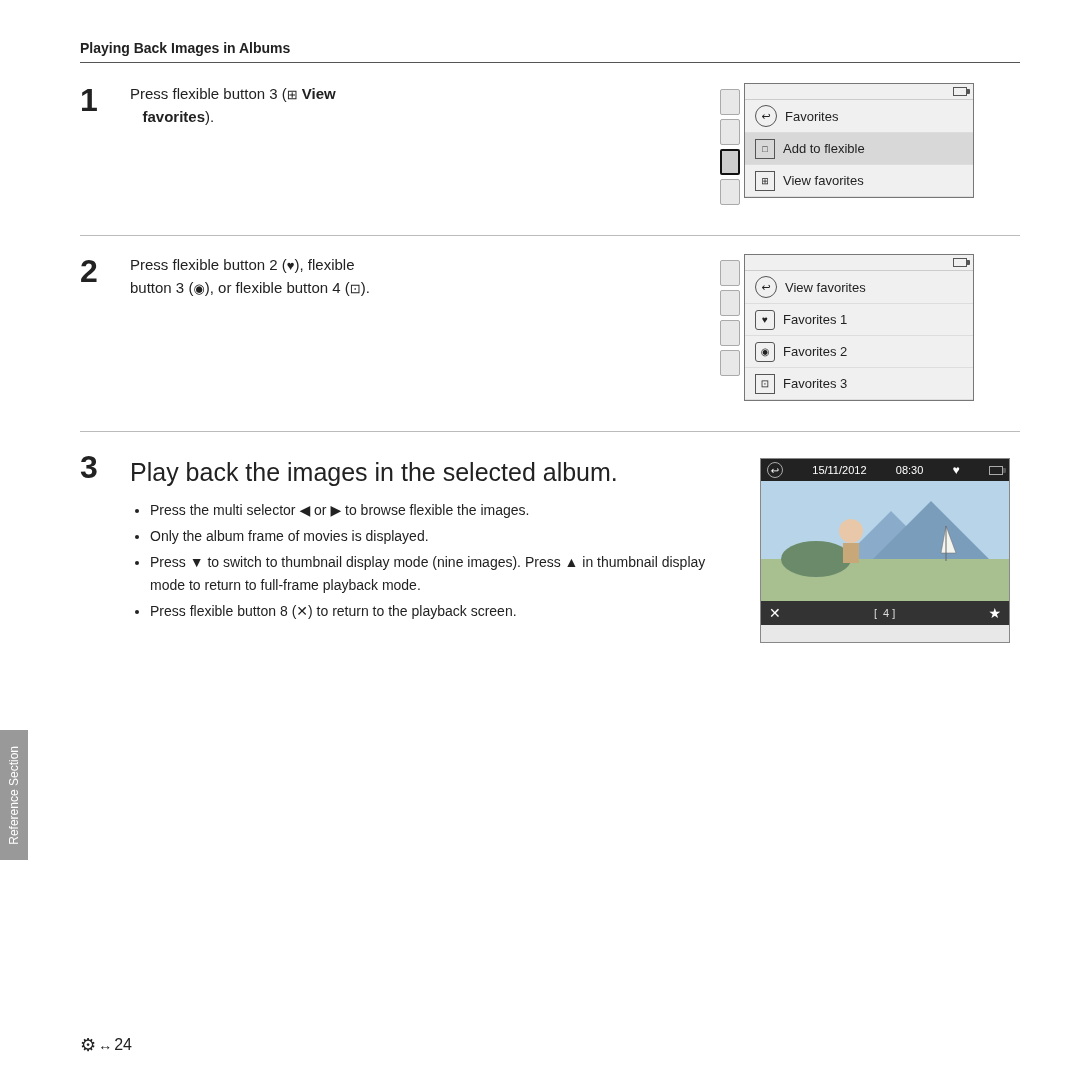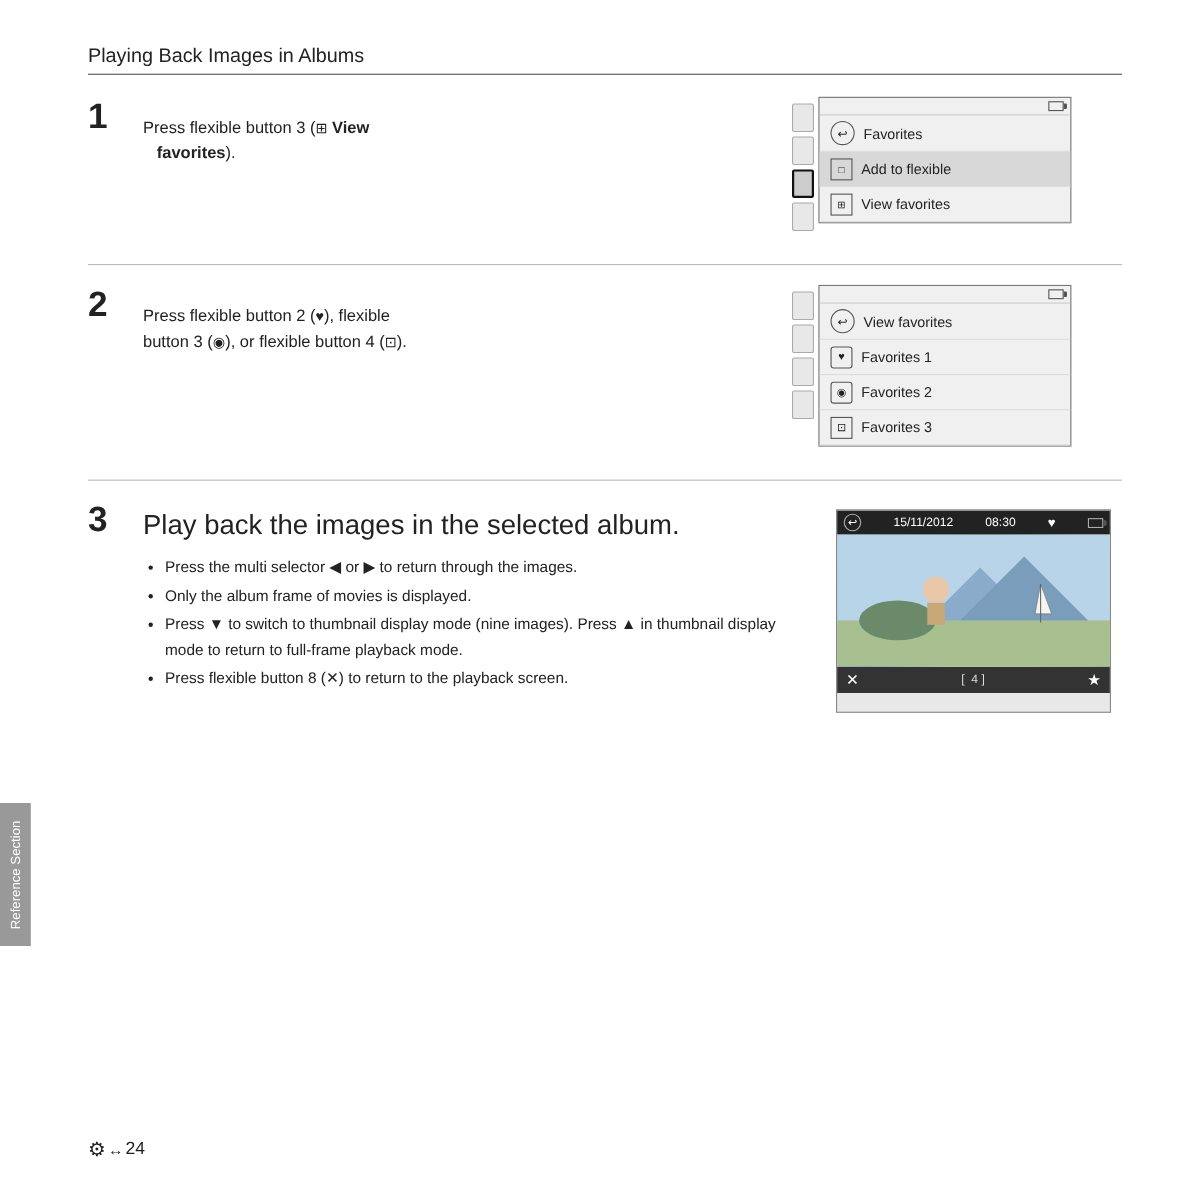--- a/index.html
+++ b/index.html
@@ -37,22 +37,22 @@
     .reference-tab span {
       writing-mode: vertical-rl;
       transform: rotate(180deg);
       font-size: 12px;
       color: #fff;
       white-space: nowrap;
     }
 
     
     .page-title {
-      font-size: 18px;
-      font-weight: normal;
+      font-size: 14px;
+      font-weight: bold;
       margin-bottom: 6px;
     }
 
     .top-divider {
       border: none;
       border-top: 1.5px solid #555;
       margin-bottom: 20px;
     }
 
     
@@ -156,21 +156,20 @@
 
     
     .step-main {
       display: flex;
       justify-content: space-between;
       align-items: flex-start;
     }
 
     .step-left {
       flex: 1;
-      margin-top: 18px;
     }
 
     .step-right {
       width: 300px;
       flex-shrink: 0;
     }
 
     
     .camera-with-screen {
       display: flex;
@@ -442,21 +441,21 @@
   <hr class="section-divider">
 
   <div class="step" style="margin-bottom:0;">
     <div class="step-number">3</div>
     <div style="flex:1;">
       <div class="step3-row">
         <div class="step3-left">
           <div class="step3-title">Play back the images in the selected album.</div>
           <ul class="bullet-list">
             <li>
-              <span>Press the multi selector ◀ or ▶ to return through the images.</span>
+              <span>Press the multi selector ◀ or ▶ to browse flexible the images.</span>
             </li>
             <li>
               <span>Only the album frame of movies is displayed.</span>
             </li>
             <li>
               <span>Press ▼ to switch to thumbnail display mode (nine images). Press ▲ in thumbnail display mode to return to full-frame playback mode.</span>
             </li>
             <li>
               <span>Press flexible button 8 (✕) to return to the playback screen.</span>
             </li>

